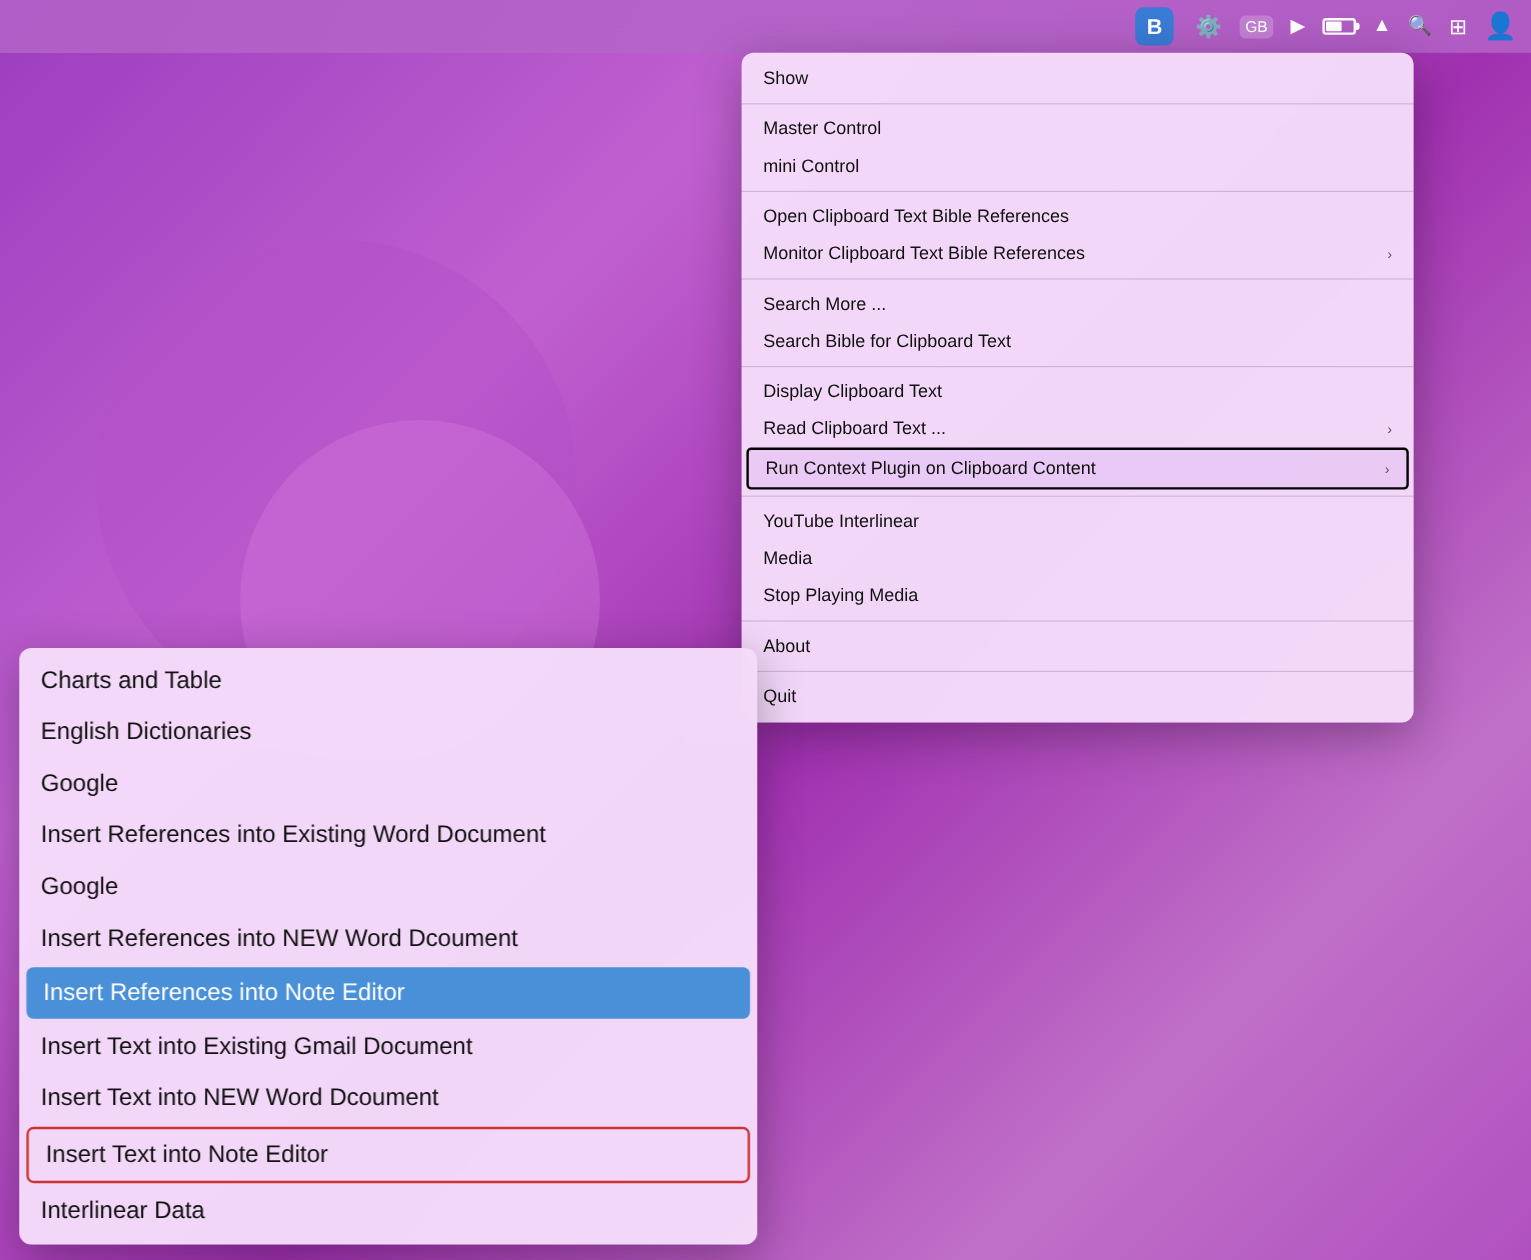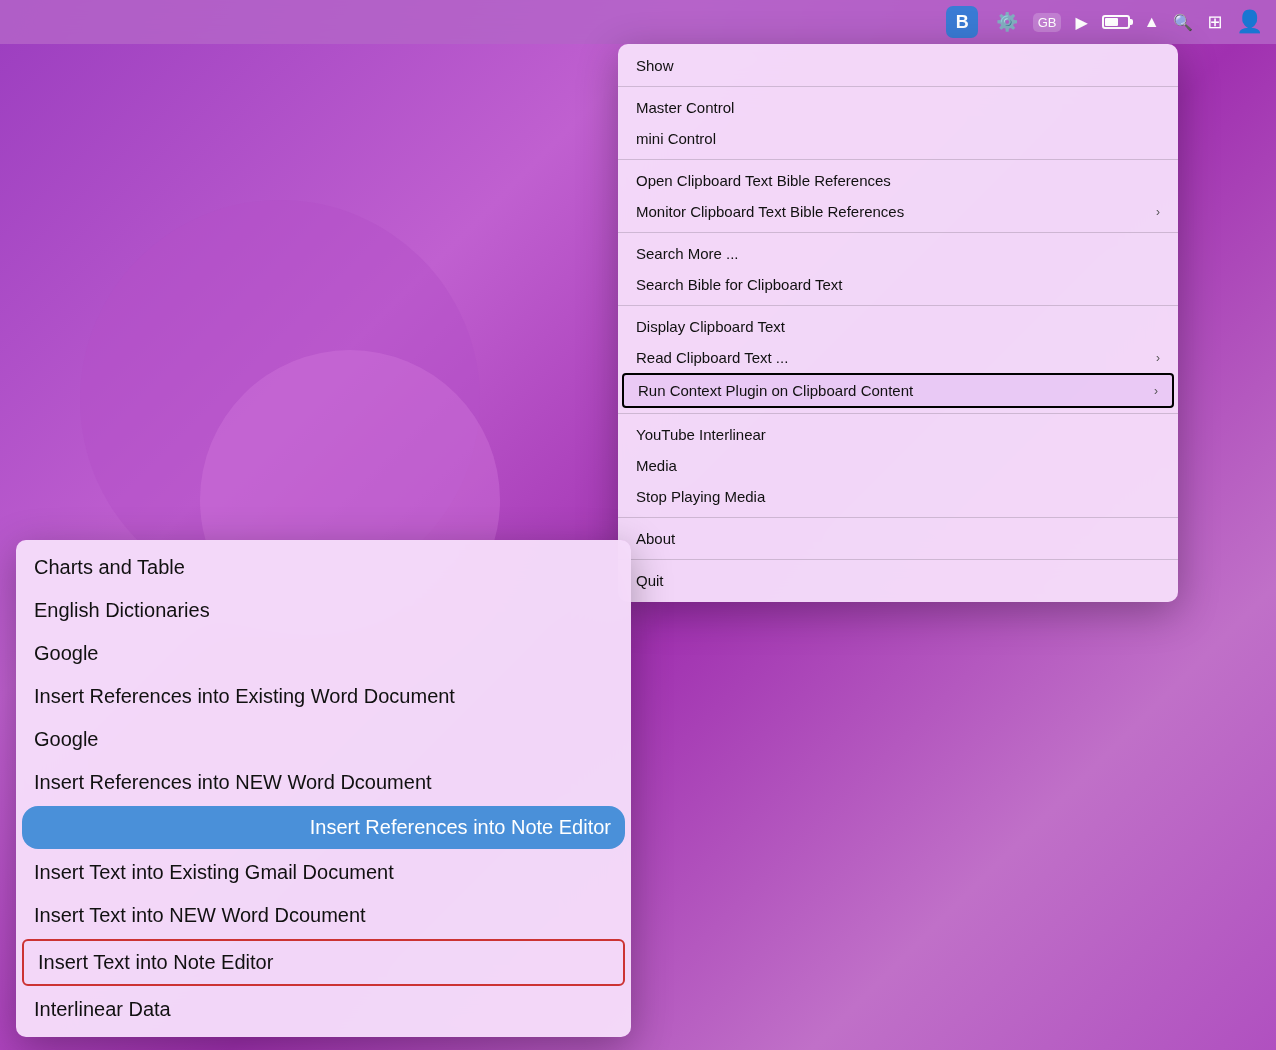--- a/index.html
+++ b/index.html
@@ -295,21 +295,21 @@
     <div class="menu-item">
       <span>Insert References into Existing Word Document</span>
     </div>
     <div class="menu-item">
       <span>Google</span>
     </div>
     <div class="menu-item">
       <span>Insert References into NEW Word Dcoument</span>
     </div>
 
-    <div class="menu-item selected" style="background: #4a90d9; color: white; border-radius: 16px; margin: 2px 6px; padding: 10px 14px; justify-content: flex-end;">
+    <div class="menu-item selected" style="background: #4a90d9; color: white; border-radius: 6px; margin: 2px 6px; padding: 10px 14px;">
       <span>Insert References into Note Editor</span>
     </div>
 
     <div class="menu-item">
       <span>Insert Text into Existing Gmail Document</span>
     </div>
     <div class="menu-item">
       <span>Insert Text into NEW Word Dcoument</span>
     </div>
 

